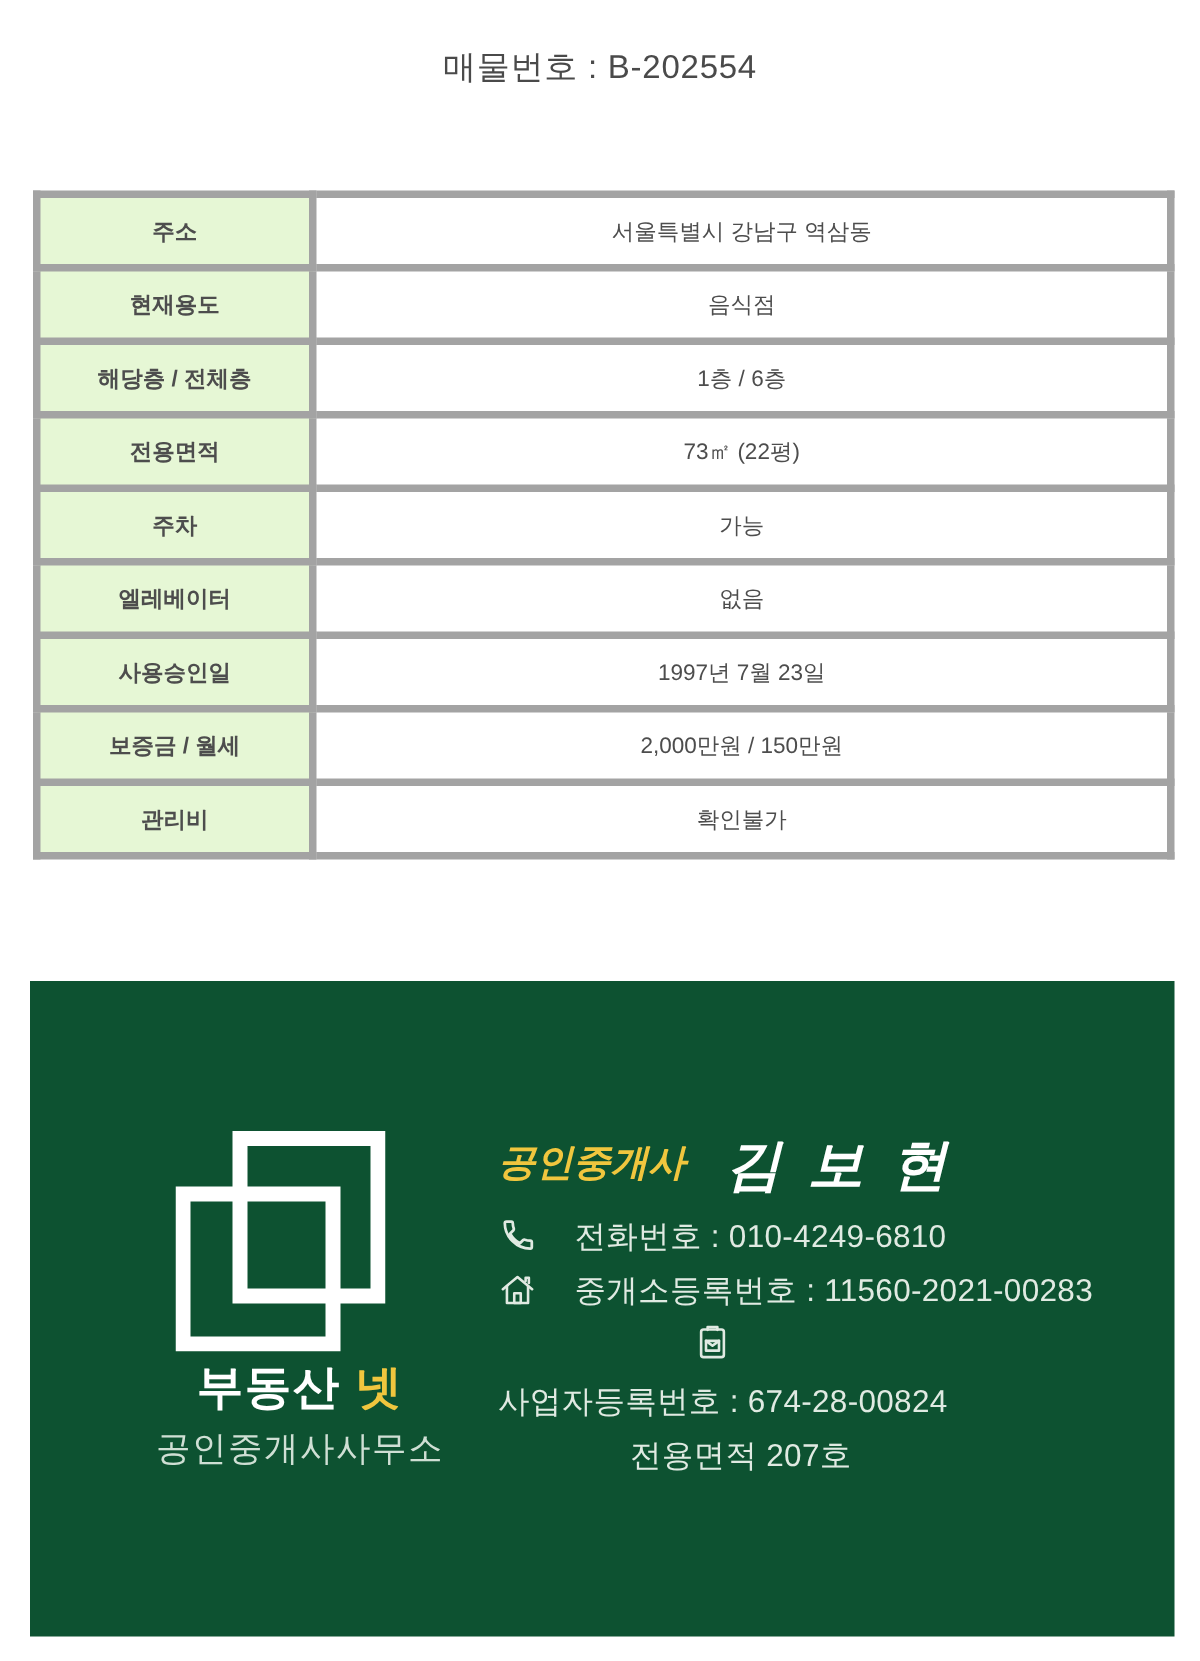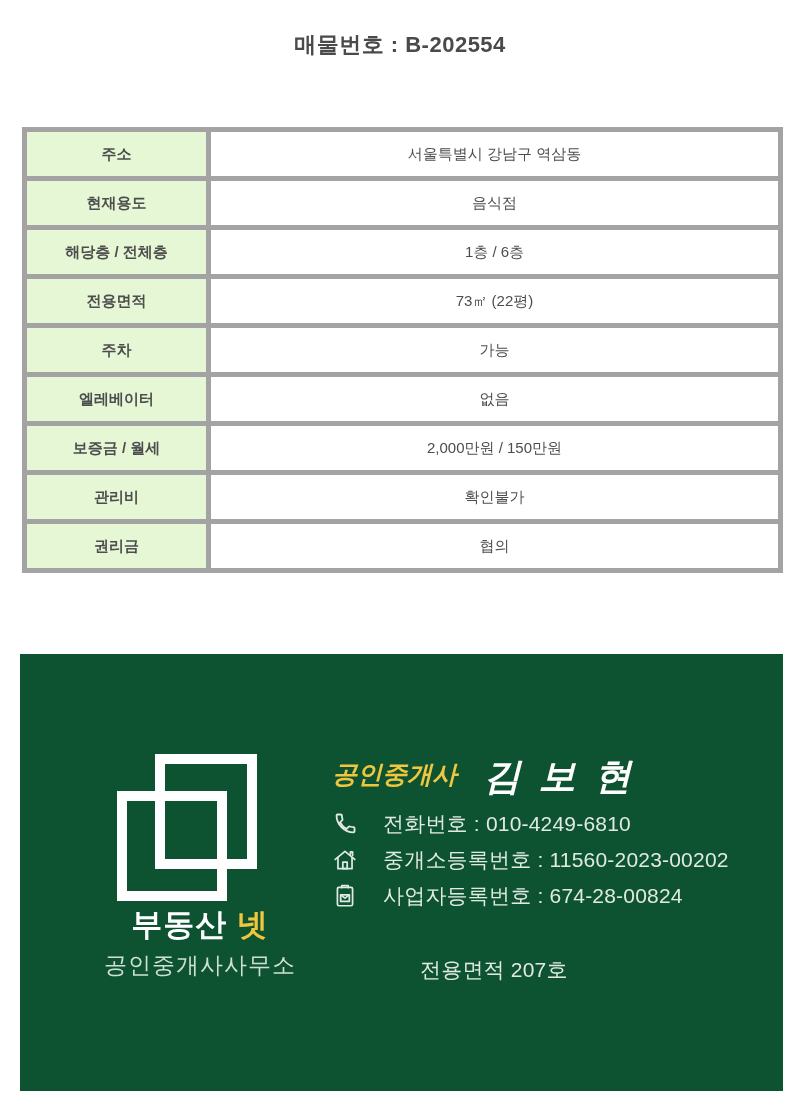--- a/index.html
+++ b/index.html
@@ -3,21 +3,21 @@
 <meta charset="utf-8">
 <style>
   html,body{margin:0;padding:0;}
   body{
     width:800px;height:1107px;background:#ffffff;
     font-family:"Liberation Sans","DejaVu Sans",sans-serif;
     color:#4f4f4f;position:relative;overflow:hidden;
   }
   .page-title{
     padding-top:32px;text-align:center;
-    font-size:22px;line-height:26px;font-weight:bold;color:#4a4a4a;
+    font-size:22px;line-height:26px;font-weight:normal;color:#4a4a4a;
     letter-spacing:0.5px;
   }
   table.props{
     border-collapse:collapse;margin:69px 0 0 22px;width:761px;
     table-layout:fixed;
   }
   table.props td{
     border:5px solid #a3a3a3;height:42px;text-align:center;
     font-size:15px;color:#4d4d4d;vertical-align:middle;
   }
@@ -51,21 +51,21 @@
   }
   .contact-row{
     position:absolute;left:312px;display:flex;align-items:center;
     white-space:nowrap;
     gap:12px;
   }
   .contact-row .ico{width:26px;height:26px;flex:0 0 26px;margin-right:13px;}
   .contact-text{font-size:21px;color:#e0eae2;letter-spacing:0.2px;}
   .contact-row.r1{top:156px;}
   .contact-row.r2{top:192px;}
-  .contact-row.r3{top:228px;}
+  .contact-row.r3{top:228px;flex-direction:column;}
   .contact-row.r4{top:266px;}
   .contact-extra{
     position:absolute;left:400px;top:302px;
     font-size:21px;color:#e0eae2;letter-spacing:0.2px;
   }
   svg{display:block;}
 </style>
 </head>
 <body>
 
@@ -91,30 +91,30 @@
   </tr>
   <tr>
     <td class="prop-label">주차</td>
     <td class="prop-value">가능</td>
   </tr>
   <tr>
     <td class="prop-label">엘레베이터</td>
     <td class="prop-value">없음</td>
   </tr>
   <tr>
+    <td class="prop-label">사용승인일</td>
+    <td class="prop-value">1997년 7월 23일</td>
+  </tr>
+  <tr>
     <td class="prop-label">보증금 / 월세</td>
     <td class="prop-value">2,000만원 / 150만원</td>
   </tr>
   <tr>
     <td class="prop-label">관리비</td>
     <td class="prop-value">확인불가</td>
-  </tr>
-  <tr>
-    <td class="prop-label">권리금</td>
-    <td class="prop-value">협의</td>
   </tr>
 </tbody>
   </table>
 
 <div class="footer-card">
 
   <div class="logo-mark">
     <svg viewBox="0 0 140 147" width="140" height="147">
       <rect x="43" y="5" width="92" height="105" fill="none" stroke="#ffffff" stroke-width="10"></rect>
       <rect x="5" y="42" width="100" height="100" fill="none" stroke="#ffffff" stroke-width="10"></rect>
@@ -143,21 +143,21 @@
 
   <div class="contact-row r2">
     <span class="ico">
       <svg viewBox="0 0 24 24" width="26" height="26" fill="none" stroke="#e0eae2" stroke-width="1.6" stroke-linecap="round" stroke-linejoin="round">
         <path d="M3 11.5 12 4l9 7.5"></path>
         <path d="M5.5 9.8V20h13V9.8"></path>
         <path d="M17 6.5V4.5h2v3.2"></path>
         <rect x="10" y="14" width="4" height="6"></rect>
       </svg>
     </span>
-    <span class="contact-text">중개소등록번호 : 11560-2023-00202</span>
+    <span class="contact-text">중개소등록번호 : 11560-2021-00283</span>
   </div>
 
   <div class="contact-row r3">
     <span class="ico">
       <svg viewBox="0 0 24 24" width="26" height="26" fill="none" stroke="#e0eae2" stroke-width="1.6" stroke-linecap="round" stroke-linejoin="round">
         <rect x="5" y="4" width="14" height="17" rx="1.5"></rect>
         <path d="M9 4.2V2.5h6v1.7"></path>
         <rect x="8" y="11" width="8" height="6"></rect>
         <path d="M8 11l4 3 4-3"></path>
       </svg>

